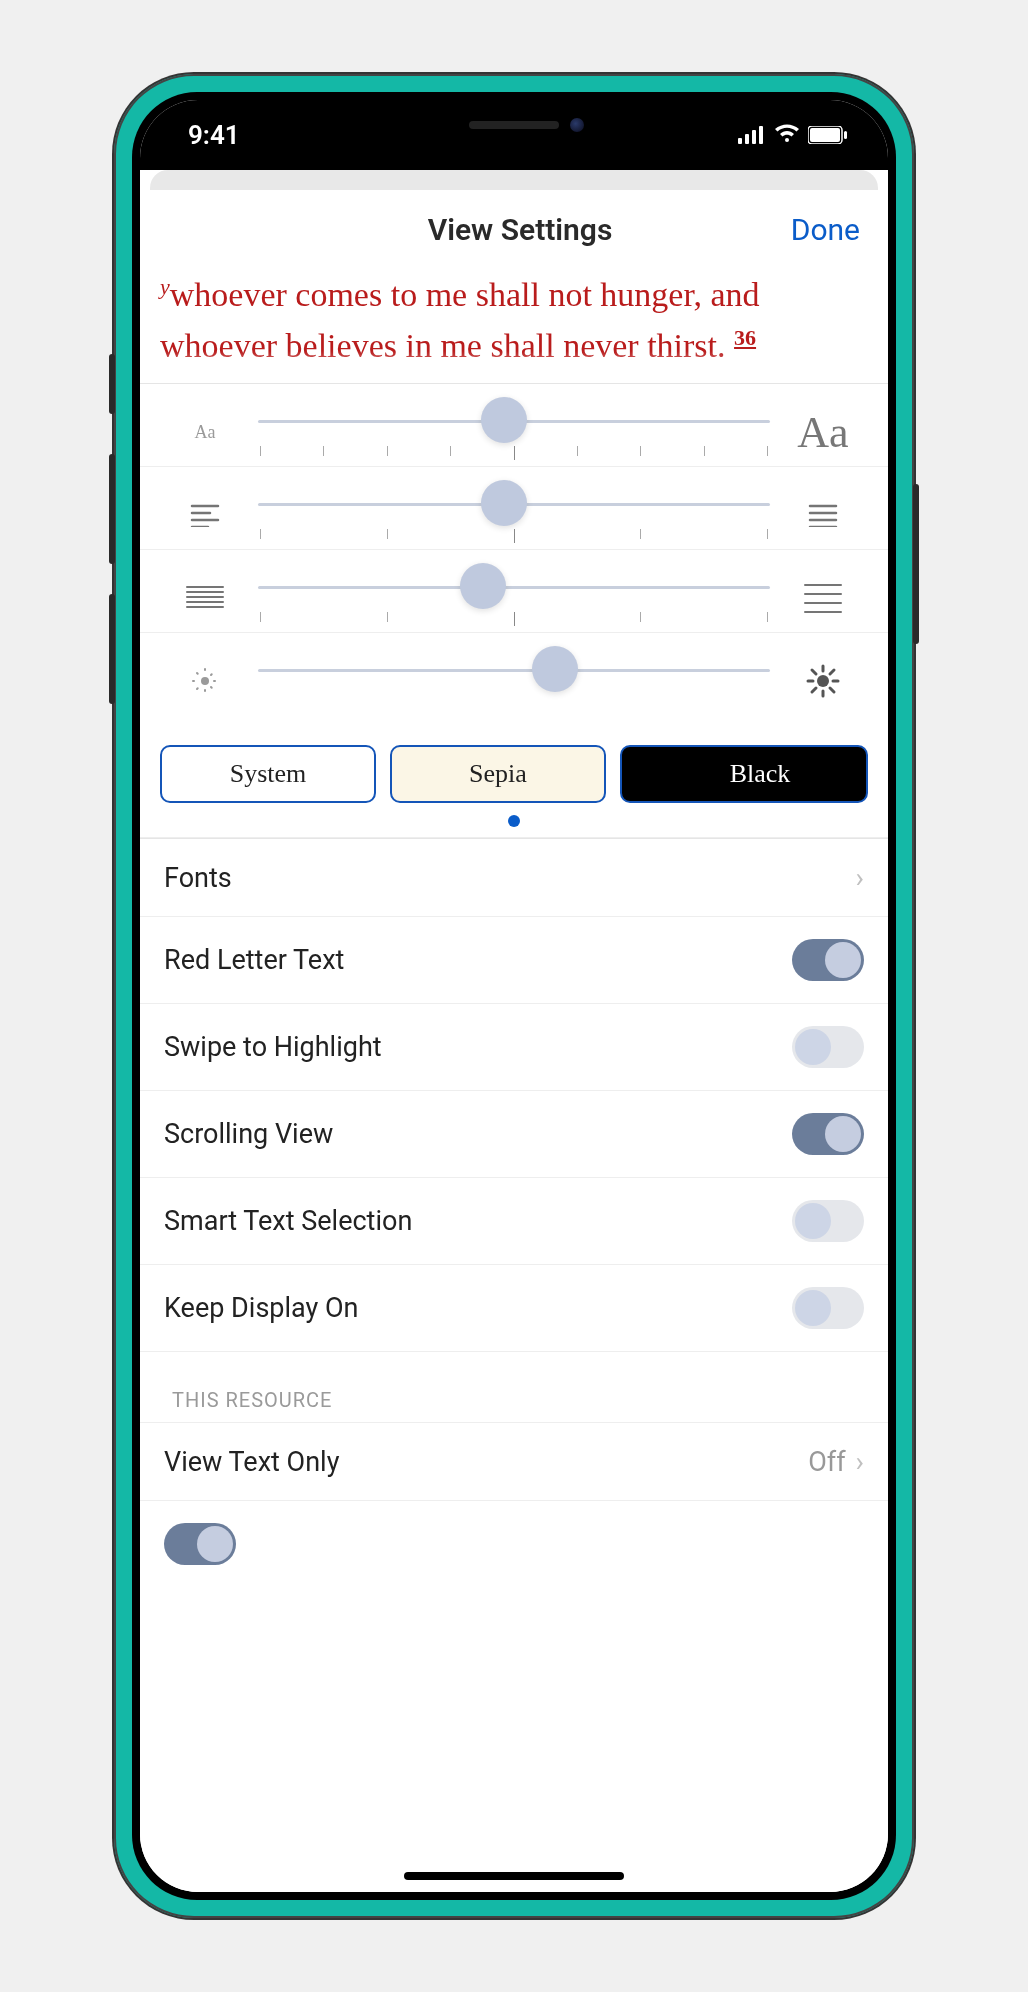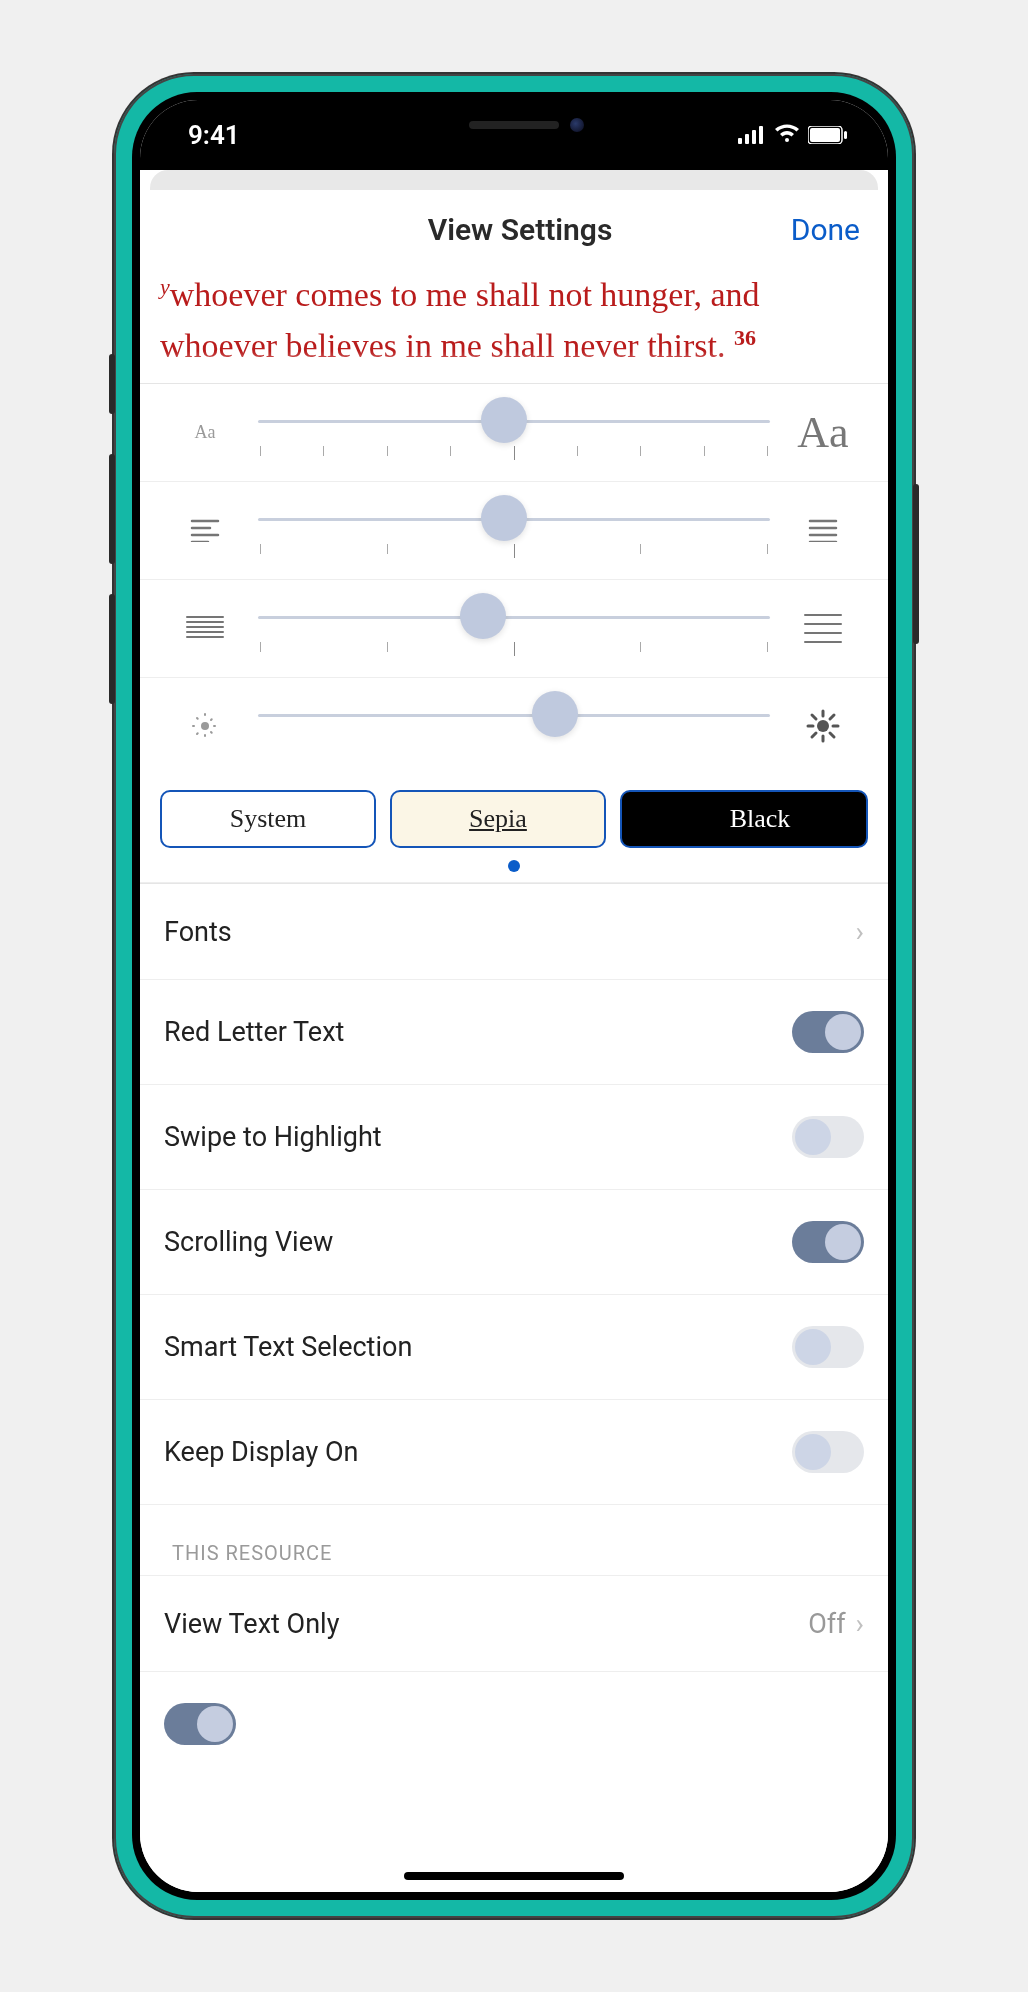--- a/index.html
+++ b/index.html
@@ -125,32 +125,32 @@
     font-family: Georgia, 'Times New Roman', serif;
     color: #b91c1c;
     font-size: 34px;
     line-height: 1.5;
     overflow: hidden;
     height: 115px;
     position: relative;
     border-bottom: 1px solid #e5e5e5;
   }
   .preview-text .ref-letter { font-style: italic; font-size: 22px; vertical-align: super; color:#b91c1c; }
-  .preview-text .verse-num { font-size: 22px; vertical-align: super; color:#b91c1c; font-weight:600; }
+  .preview-text .verse-num { font-size: 22px; vertical-align: super; color:#b91c1c; font-weight:600;text-decoration:underline; }
   .preview-fade {
     position:absolute; left:0; right:0; bottom:0; height:32px;
     background: linear-gradient(to bottom, rgba(255,255,255,0), #fff);
   }
 
   .sliders-section { border-bottom: 1px solid #e5e5e5; }
   .slider-row {
     display: grid;
     grid-template-columns: 90px 1fr 90px;
     align-items: center;
-    padding: 18px 20px 19px 20px;
+    padding: 18px 20px 4px 20px;
     border-bottom: 1px solid #eee;
     gap: 8px;
   }
   .slider-row:last-child { border-bottom: none; }
   .slider-label-small, .slider-label-large {
     text-align: center;
     color: #9a9a9a;
     font-family: Georgia, serif;
   }
   .slider-label-small { font-size: 18px; }
@@ -202,30 +202,30 @@
     border: 2px solid #1455b8;
     border-radius: 10px;
     padding: 12px 0;
     font-size: 26px;
     font-family: Georgia, serif;
     text-align: center;
     cursor: pointer;
     background:#fff;
     color:#222;
   }
-  .theme-btn.sepia { background: #fbf6e6; text-decoration: underline; }
+  .theme-btn.sepia { background: #fbf6e6; }
   .theme-btn.black { background: #000; color: #fff; border-color:#1455b8;padding-left:32px; }
 
   .page-dot-row { display:flex; justify-content:center; padding: 6px 0 10px 0; border-bottom:1px solid #eee; }
   .page-dot { width:12px; height:12px; border-radius:50%; background:#0a5cc9; }
 
   .list-section { }
   .list-row {
     display:flex; align-items:center; justify-content:space-between;
-    padding: 31px 24px;
+    padding: 22px 24px;
     border-bottom: 1px solid #eee;
     font-size: 27px;
     color: #222;
   }
   .list-row .right { display:flex; align-items:center; gap:10px; color:#999; }
   .chevron { color:#c0c0c0; font-size:28px; }
 
   .section-header {
     padding: 36px 24px 10px 32px;
     font-size: 20px;

